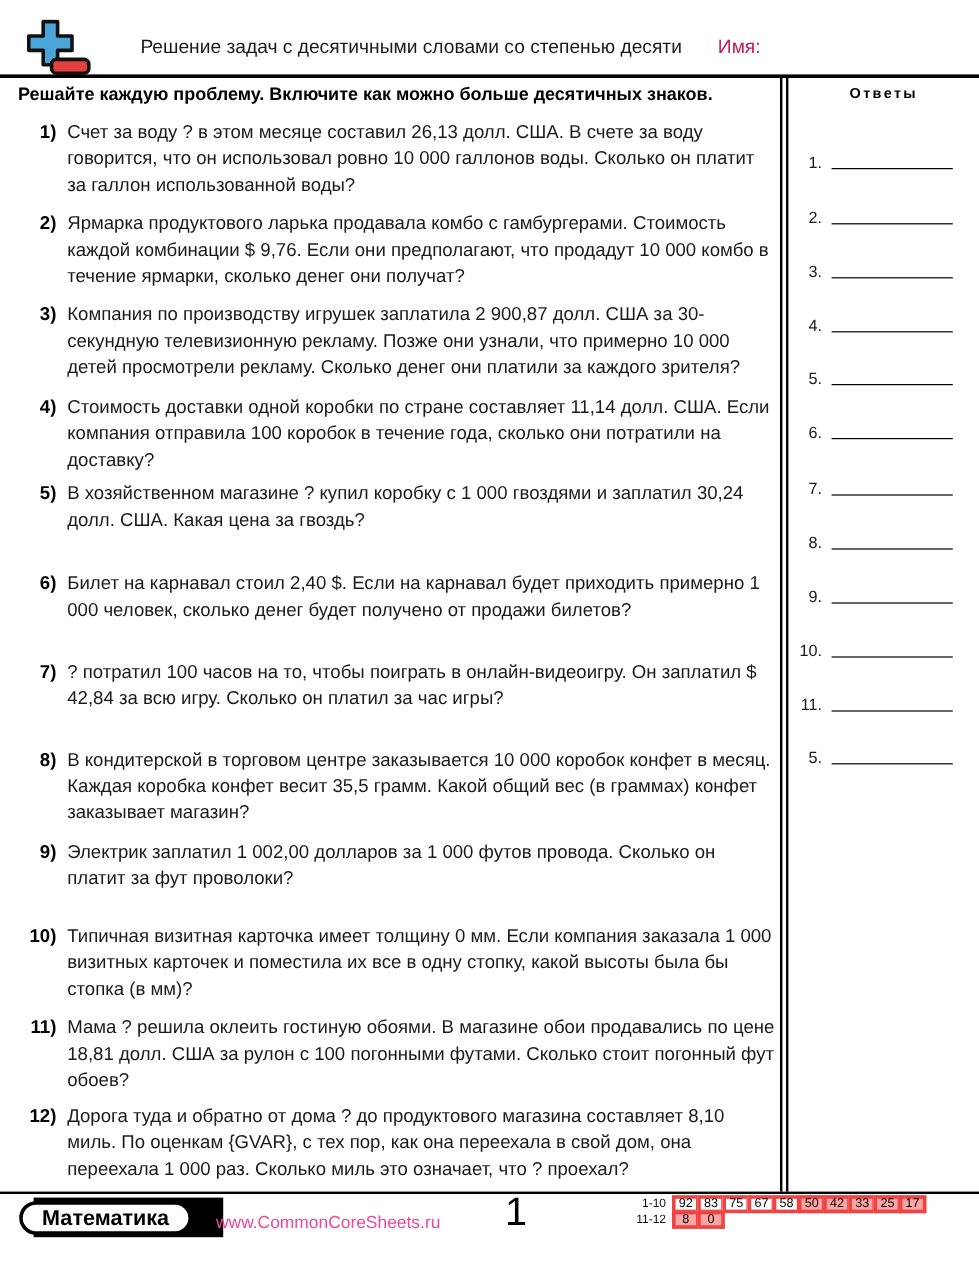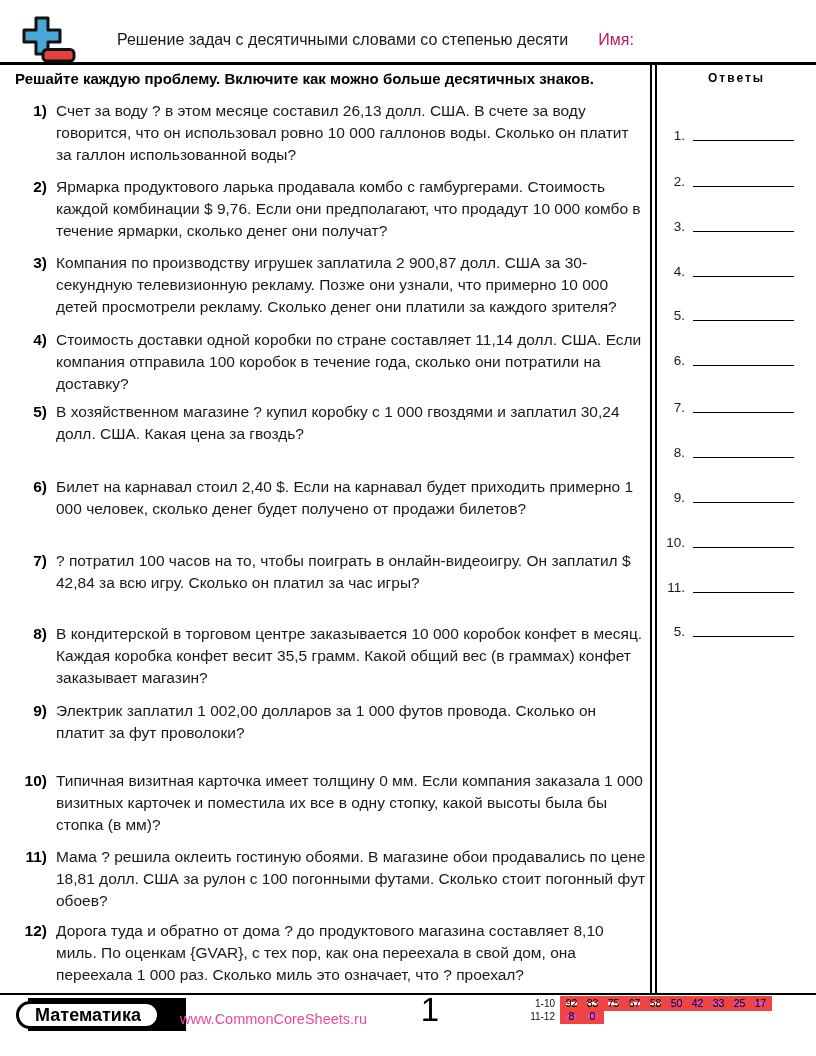--- a/index.html
+++ b/index.html
@@ -36,23 +36,23 @@
   .brand-bar { position:absolute; left:28px; top:998px; width:158px; height:33px; background:#000; }
   .brand-pill { position:absolute; left:16px; top:1001px; width:144px; height:28px; background:#fff; border:3px solid #000; border-radius:14px; display:flex; align-items:center; justify-content:center; font-size:18px; font-weight:bold; color:#000; z-index:2; }
   .website { position:absolute; left:180px; top:1011px; font-size:14.5px; color:#ec4899; }
   .page-num { position:absolute; left:400px; top:991px; width:60px; text-align:center; font-size:33px; color:#000; }
 
   .score-table { position:absolute; left:498px; top:996px; }
   .score-row { display:flex; align-items:stretch; height:15px; }
   .score-row + .score-row { margin-top:-2px; }
   .score-label { width:62px; min-width:62px; font-size:10px; text-align:left; padding-right:5px; display:flex; align-items:center; justify-content:flex-end; color:#111; }
   .score-cells { display:flex; }
-  .score-cell { width:23px; min-width:23px; border:6px solid #ef4444; margin-left:-2px; display:flex; align-items:center; justify-content:center; font-size:10.5px; line-height:1; background:#fff; color:#000; }
+  .score-cell { width:23px; min-width:23px; border:3px solid #ef4444; margin-left:-2px; display:flex; align-items:center; justify-content:center; font-size:10.5px; line-height:1; background:#fff; color:#000; }
   .score-cell:first-child { margin-left:0; }
-  .score-cell.hl { background:#d946ef; }
+  .score-cell.hl { background:#fca5a5; }
 </style>
 </head>
 <body>
 
 <div class="page">
 
   <svg class="logo" viewBox="0 0 58 48">
     <path d="M16,2 h12 v12 h12 v12 h-12 v12 h-12 v-12 h-12 v-12 h12 z" fill="#4aa6d6" stroke="#111" stroke-width="3" stroke-linejoin="round"></path>
     <rect x="23" y="33.5" width="31" height="11.5" rx="4" fill="#e2413d" stroke="#111" stroke-width="3"></rect>
   </svg>

